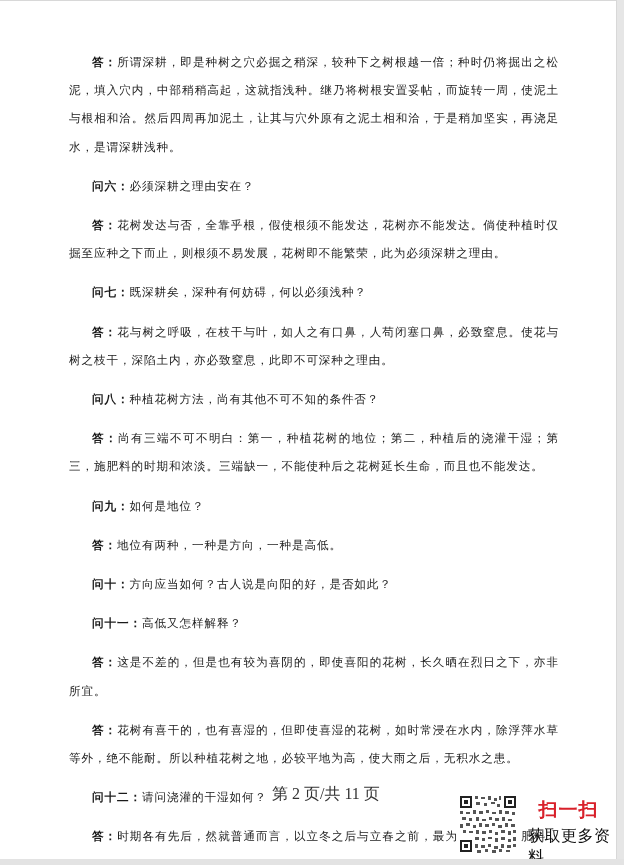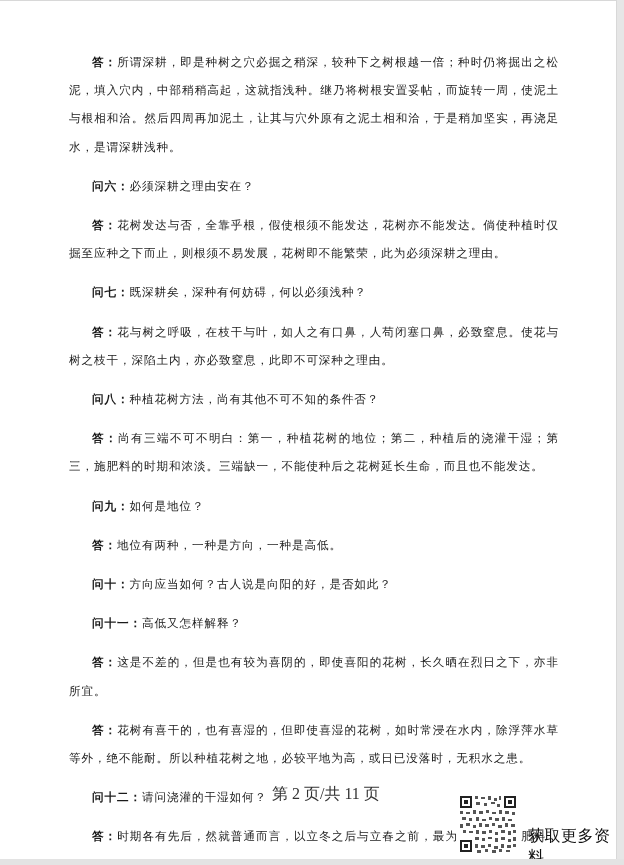--- a/index.html
+++ b/index.html
@@ -110,21 +110,21 @@
     <p class="para"><span class="label">答：</span><span>花树发达与否，全靠乎根，假使根须不能发达，花树亦不能发达。倘使种植时仅掘至应种之下而止，则根须不易发展，花树即不能繁荣，此为必须深耕之理由。</span></p>
     <p class="para"><span class="label">问七：</span><span>既深耕矣，深种有何妨碍，何以必须浅种？</span></p>
     <p class="para"><span class="label">答：</span><span>花与树之呼吸，在枝干与叶，如人之有口鼻，人苟闭塞口鼻，必致窒息。使花与树之枝干，深陷土内，亦必致窒息，此即不可深种之理由。</span></p>
     <p class="para"><span class="label">问八：</span><span>种植花树方法，尚有其他不可不知的条件否？</span></p>
     <p class="para"><span class="label">答：</span><span>尚有三端不可不明白：第一，种植花树的地位；第二，种植后的浇灌干湿；第三，施肥料的时期和浓淡。三端缺一，不能使种后之花树延长生命，而且也不能发达。</span></p>
     <p class="para"><span class="label">问九：</span><span>如何是地位？</span></p>
     <p class="para"><span class="label">答：</span><span>地位有两种，一种是方向，一种是高低。</span></p>
     <p class="para"><span class="label">问十：</span><span>方向应当如何？古人说是向阳的好，是否如此？</span></p>
     <p class="para"><span class="label">问十一：</span><span>高低又怎样解释？</span></p>
     <p class="para"><span class="label">答：</span><span>这是不差的，但是也有较为喜阴的，即使喜阳的花树，长久晒在烈日之下，亦非所宜。</span></p>
-    <p class="para"><span class="label">答：</span><span>花树有喜干的，也有喜湿的，但即使喜湿的花树，如时常浸在水内，除浮萍水草等外，绝不能耐。所以种植花树之地，必较平地为高，或日已没落时，无积水之患。</span></p>
+    <p class="para"><span class="label">答：</span><span>花树有喜干的，也有喜湿的，但即使喜湿的花树，如时常浸在水内，除浮萍水草等外，绝不能耐。所以种植花树之地，必较平地为高，使大雨之后，无积水之患。</span></p>
     <p class="para"><span class="label">问十二：</span><span>请问浇灌的干湿如何？</span></p>
     <p class="para"><span class="label">答：</span><span>时期各有先后，然就普通而言，以立冬之后与立春之前，最为适宜。施用肥料，须在天晴之后，若在雨天肥料随流水而去，不但效用全无，且雨时根须已湿，加以肥料沾着易致腐烂。至于肥料浓淡以及肥料多少，常语曰“肥不如瘠”。如此观之，施肥不若淡而次数多为妙，湿时施干肥，干时施液肥可也。</span></p>
 
   </div>
 
   <div class="footer-page">第 2 页/共 11 页</div>
 
   <div class="qr-box">
     <svg width="62" height="62" viewBox="0 0 62 62" xmlns="http://www.w3.org/2000/svg">
       <rect x="0" y="0" width="62" height="62" fill="#fff"></rect>
@@ -199,16 +199,17 @@
           <rect x="50" y="52" width="4" height="3"></rect>
           <rect x="56" y="51" width="3" height="3"></rect>
         <rect x="20" y="57" width="4" height="3"></rect>
           <rect x="28" y="56" width="3" height="3"></rect>
           <rect x="35" y="57" width="4" height="3"></rect>
           <rect x="42" y="56" width="3" height="3"></rect>
           <rect x="49" y="57" width="4" height="2"></rect>
       </g>
     </svg>
   </div>
+  <div class="scan-title">扫一扫</div>
   <div class="scan-sub">获取更多资料</div>
 </div>
 <div class="page-shadow-right"></div>
 <div class="page-shadow-bottom"></div>
 
 </body></html>

